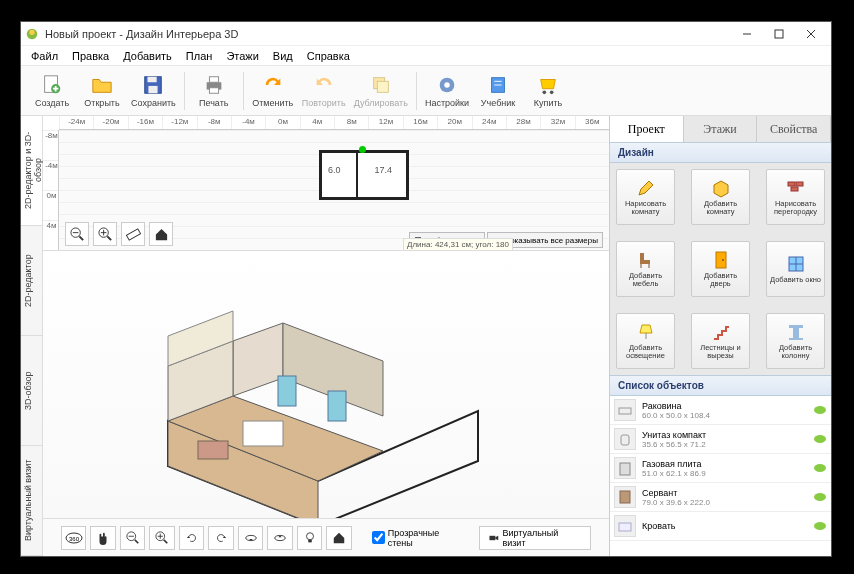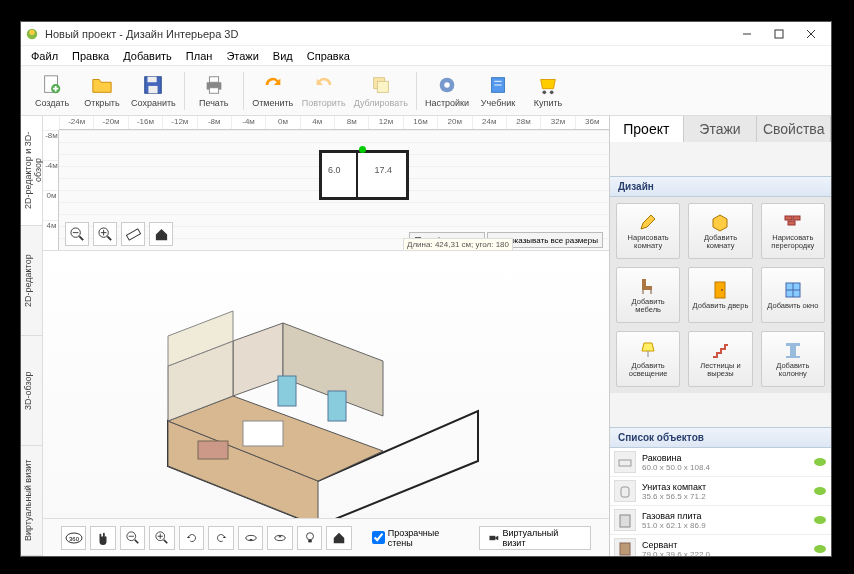--- a/index.html
+++ b/index.html
@@ -40,24 +40,24 @@
 .ctx-btn { border: 1px solid #bbb; background: #f4f4f4; font-size: 8px; padding: 2px 4px; display: flex; align-items: center; gap: 2px; cursor: pointer; }
 .plan-hint { position: absolute; right: 96px; bottom: -1px; font-size: 8px; background: #fffef0; border: 1px solid #ddd; padding: 1px 3px; color: #555; z-index: 5; }
 .view3d { flex: 1; position: relative; background: linear-gradient(#fff, #f9f9f9); overflow: hidden; }
 .iso-room { position: absolute; left: 95px; top: 30px; width: 360px; height: 240px; }
 .bottom-toolbar { height: 38px; display: flex; align-items: center; padding: 0 18px; gap: 4px; border-top: 1px solid #ddd; background: #fafafa; }
 .bt-btn { width: 26px; height: 24px; border: 1px solid #ccc; background: #fff; display: flex; align-items: center; justify-content: center; cursor: pointer; font-size: 13px; }
 .bt-btn.wide { width: auto; padding: 0 8px; font-size: 9px; gap: 3px; }
 .bt-check { display: flex; align-items: center; font-size: 9px; gap: 3px; margin-left: 16px; }
 .right-panel { width: 222px; border-left: 1px solid #ccc; background: #f4f4f4; display: flex; flex-direction: column; }
 .rp-tabs { display: flex; height: 26px; background: #e8e8e8; }
-.rp-tab { flex: 1; text-align: right; font-size: 14px; display: flex; align-items: center; justify-content: center; border-right: 1px solid #ccc; cursor: pointer; color: #555; }
+.rp-tab { flex: 1; text-align: right; font-size: 12px; display: flex; align-items: center; justify-content: center; border-right: 1px solid #ccc; cursor: pointer; color: #555; font-family: Liberation Serif, serif; }
 .rp-tab.active { background: #fff; color: #000; font-weight: 500; }
-.rp-section-head { background: linear-gradient(#eef3fa, #dde7f4); color: #2a3f6e; font-size: 10px; font-weight: 600; padding: 4px 8px; border-top: 1px solid #bcd; border-bottom: 1px solid #bcd; margin-top: 34px; }
-.design-grid { display: grid; grid-template-columns: repeat(3, 1fr); gap: 8px; padding: 6px; background: #e8e8e8; }
+.rp-section-head { background: linear-gradient(#eef3fa, #dde7f4); color: #2a3f6e; font-size: 10px; font-weight: 600; padding: 4px 8px; border-top: 1px solid #bcd; border-bottom: 1px solid #bcd; }
+.design-grid { display: grid; grid-template-columns: repeat(3, 1fr); gap: 16px; padding: 6px; background: #e8e8e8; }
 .dg-btn { background: linear-gradient(#fdfdfd, #ececec); border: 1px solid #ccc; border-radius: 2px; height: 56px; display: flex; flex-direction: column; align-items: center; justify-content: center; font-size: 7.5px; text-align: center; gap: 2px; cursor: pointer; padding: 2px; color: #333; line-height: 1.1; }
 .dg-icon { width: 20px; height: 20px; }
 .obj-list { flex: 1; overflow-y: auto; background: #fff; }
 .obj-row { display: flex; align-items: center; padding: 3px 4px; border-bottom: 1px solid #eee; font-size: 9px; gap: 6px; }
 .obj-row .thumb { width: 22px; height: 22px; background: #f0f0f0; border: 1px solid #ddd; display: flex; align-items: center; justify-content: center; }
 .obj-row .info { flex: 1; }
 .obj-row .dim { color: #888; font-size: 8px; }
 .obj-row .vis { width: 14px; height: 10px; }
 </style>
 </head>

